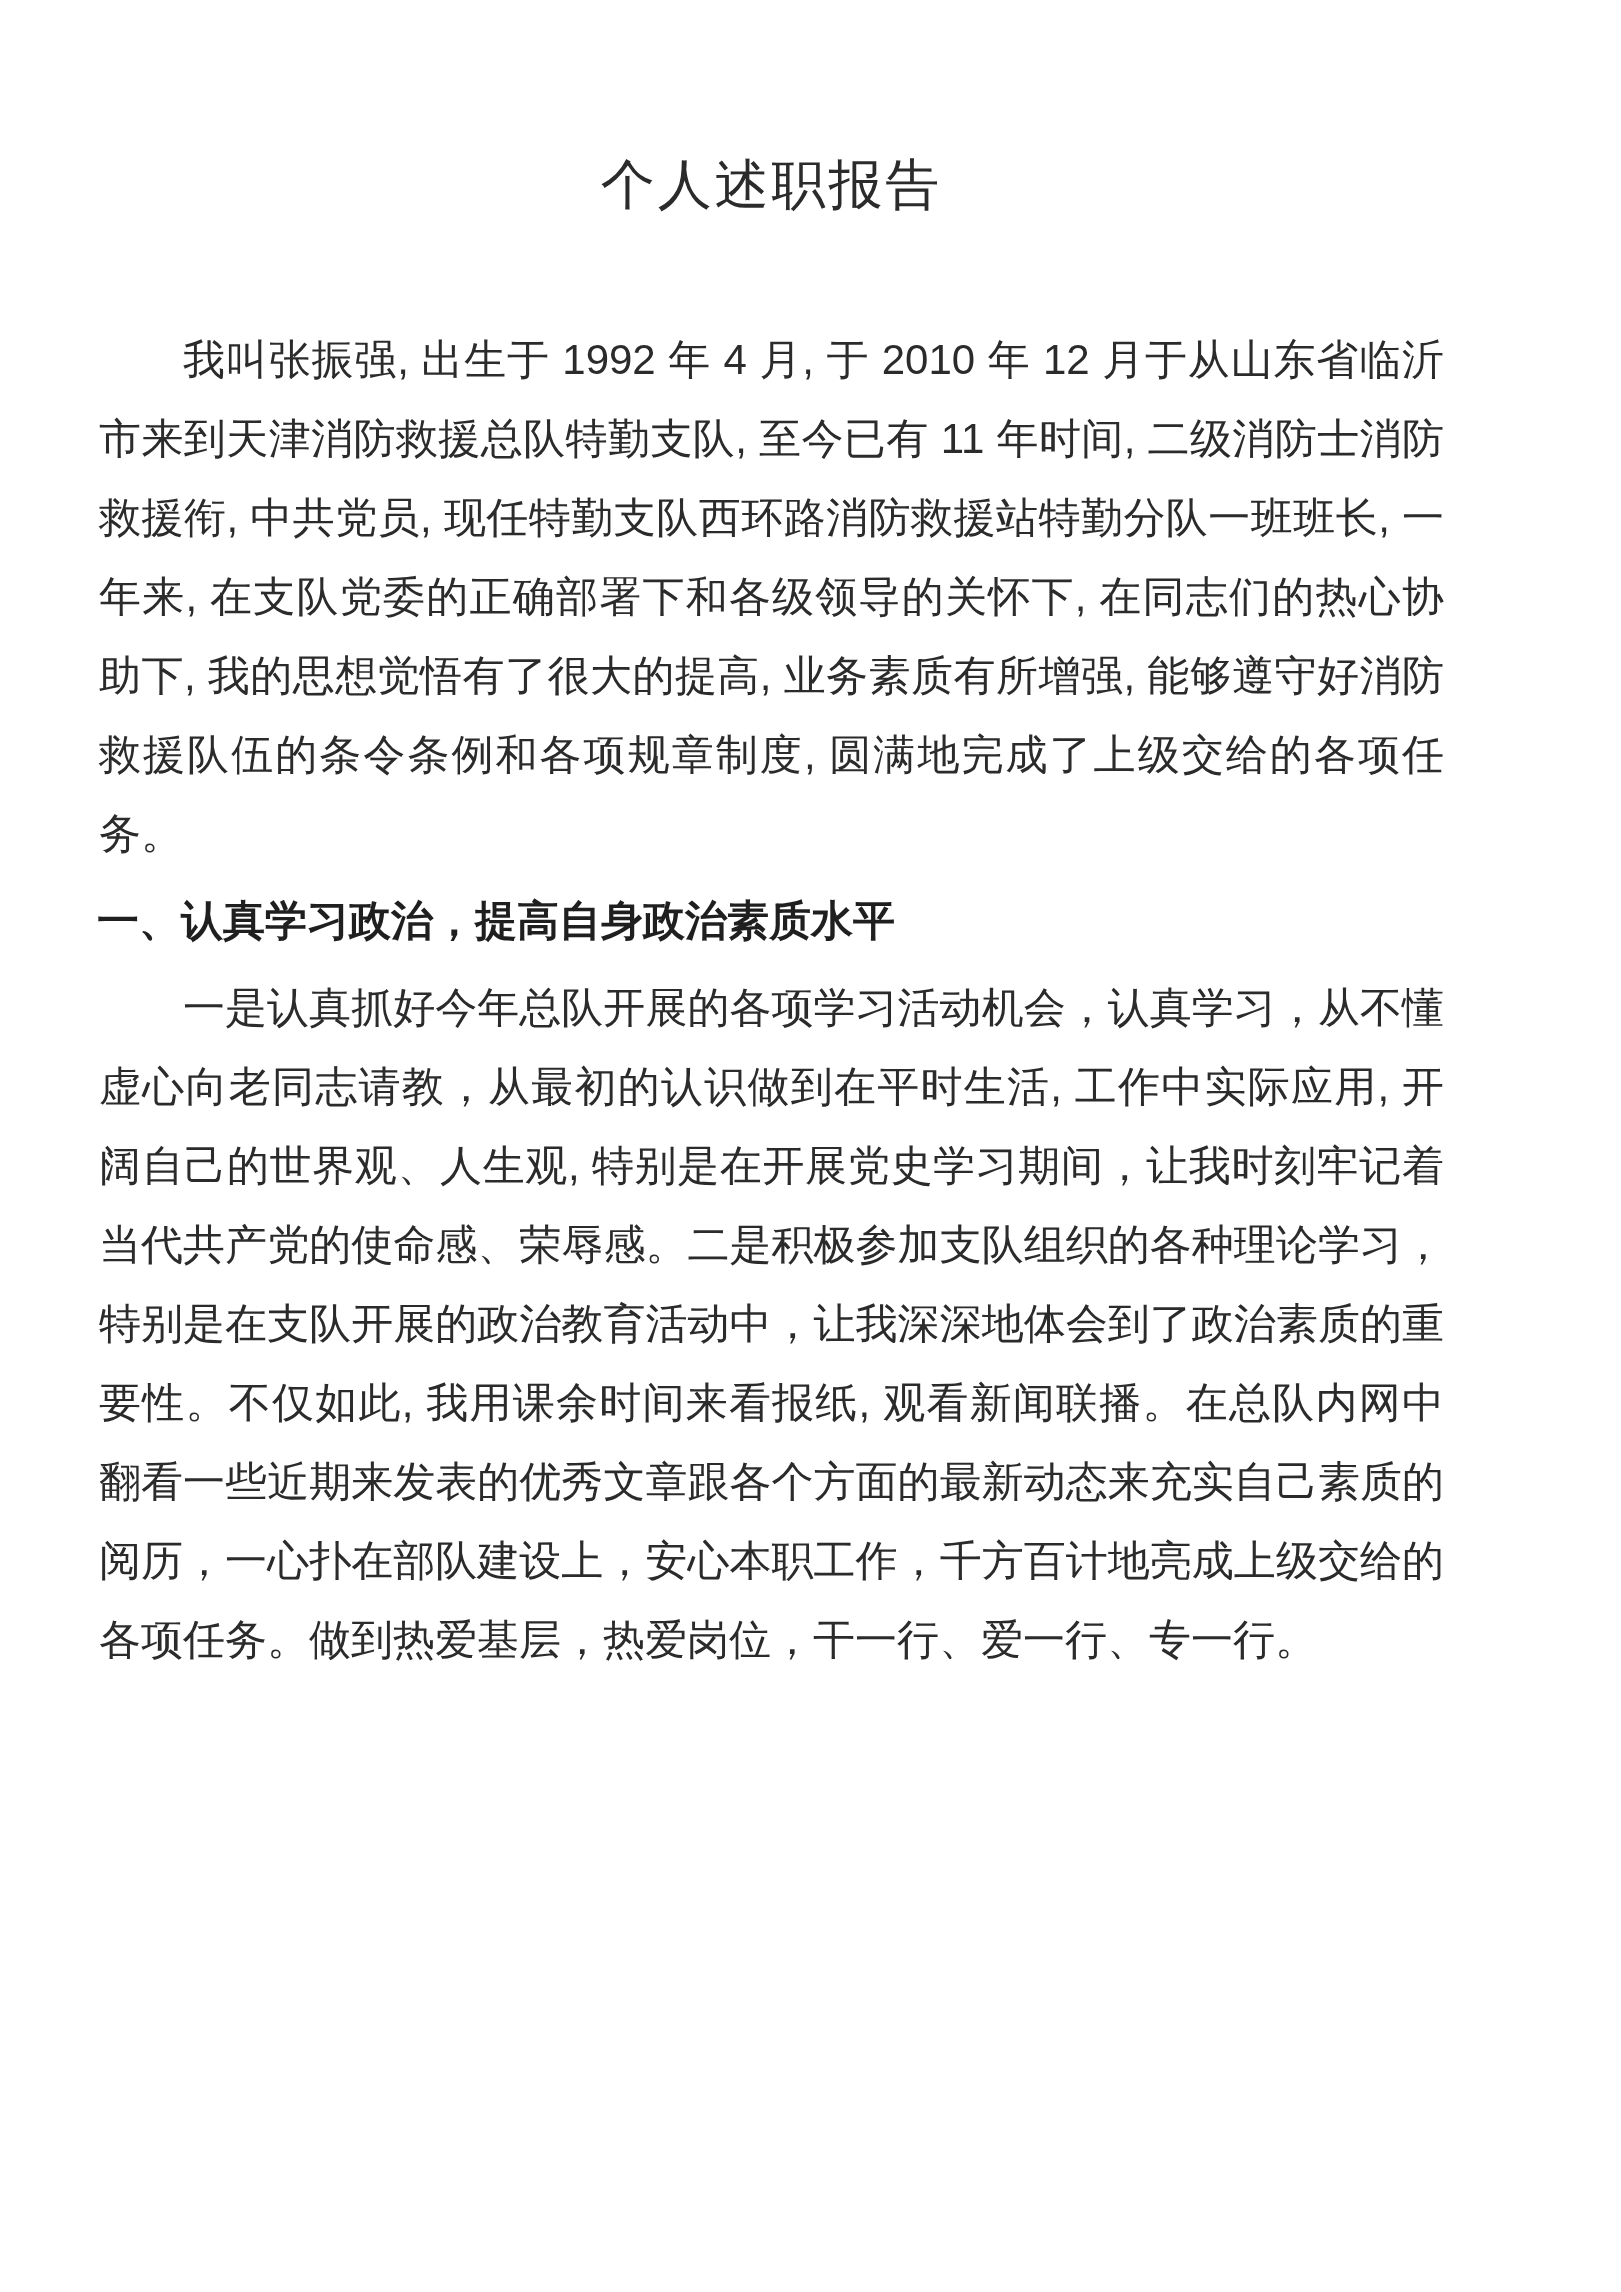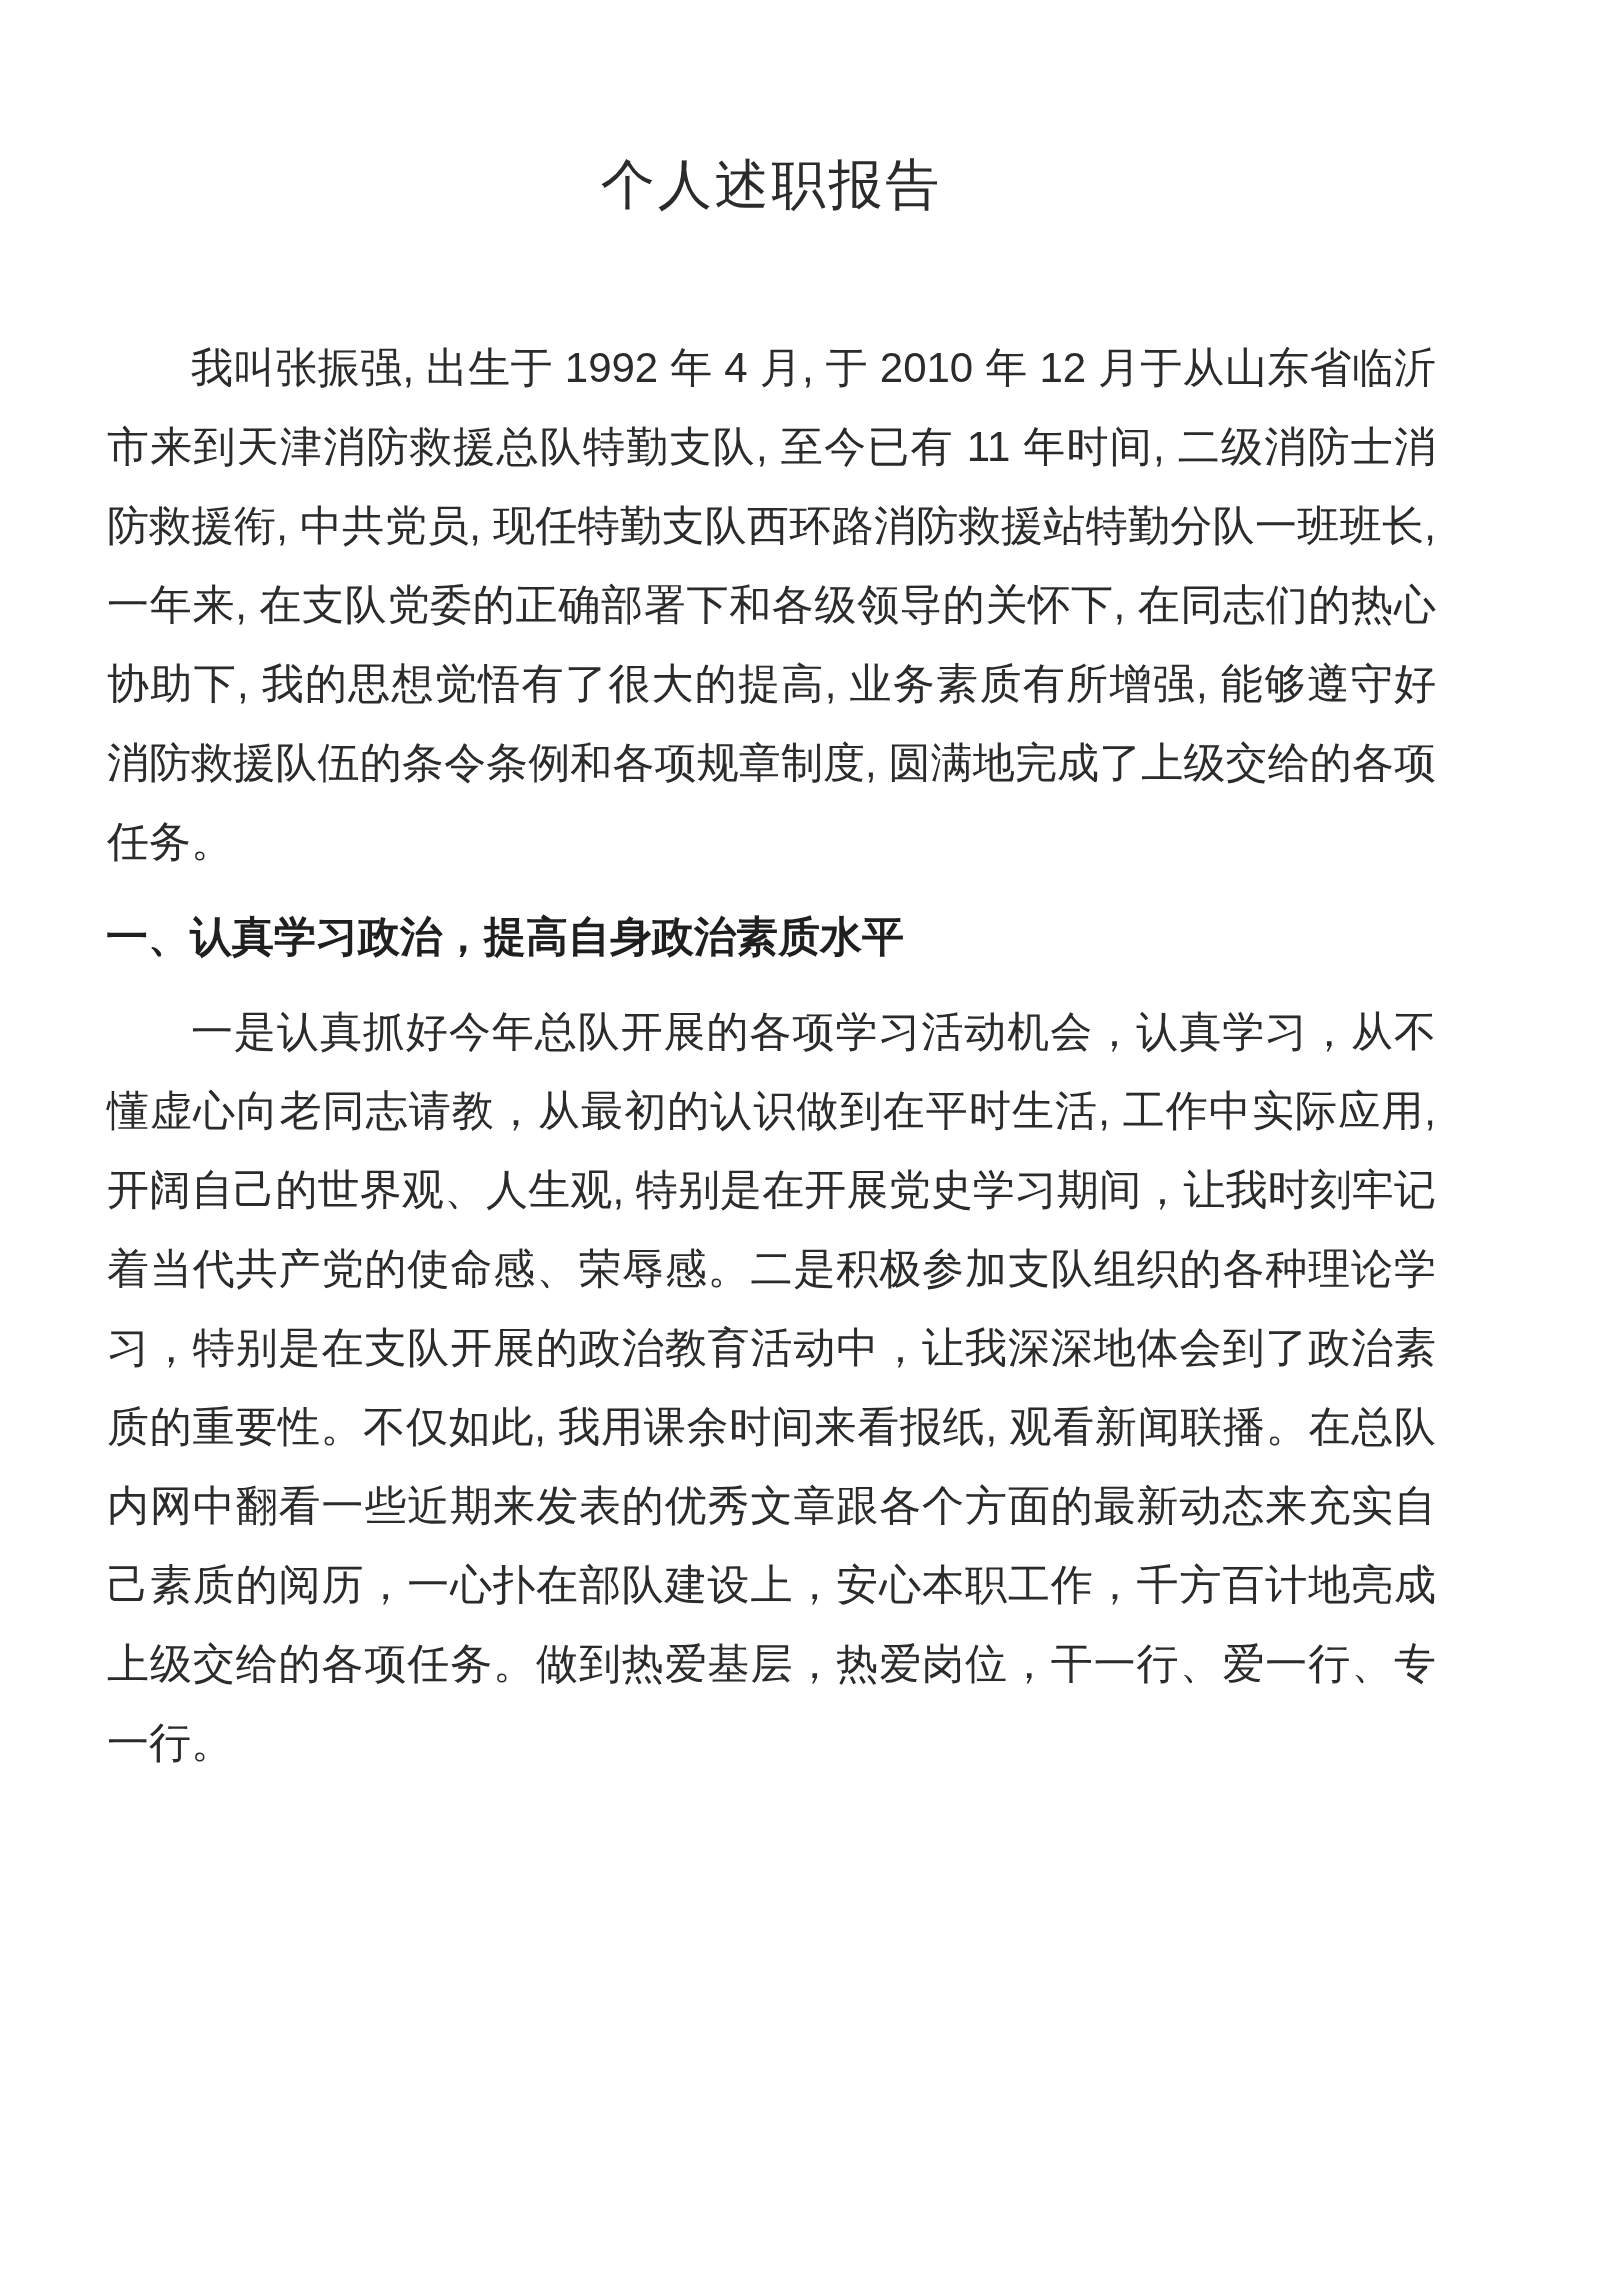--- a/index.html
+++ b/index.html
@@ -26,30 +26,30 @@
     letter-spacing: 2.9px;
   }
   .title-gap {
     height: 90px;
   }
   .para {
     font-size: 42px;
     line-height: 79px;
     text-align: justify;
     text-indent: 2em;
-    margin: 16px;
+    margin: 8px;
     color: #2b2b2b;
     word-break: break-all;
   }
   .section-heading {
     font-size: 42px;
     line-height: 79px;
     font-weight: 700;
     color: #1f1f1f;
-    margin: 15px;
+    margin: 6px;
     text-align: left;
   }
 </style>
 </head>
 <body>
 
 <div class="page">
 
   <h1 class="doc-title">个人述职报告</h1>
 

